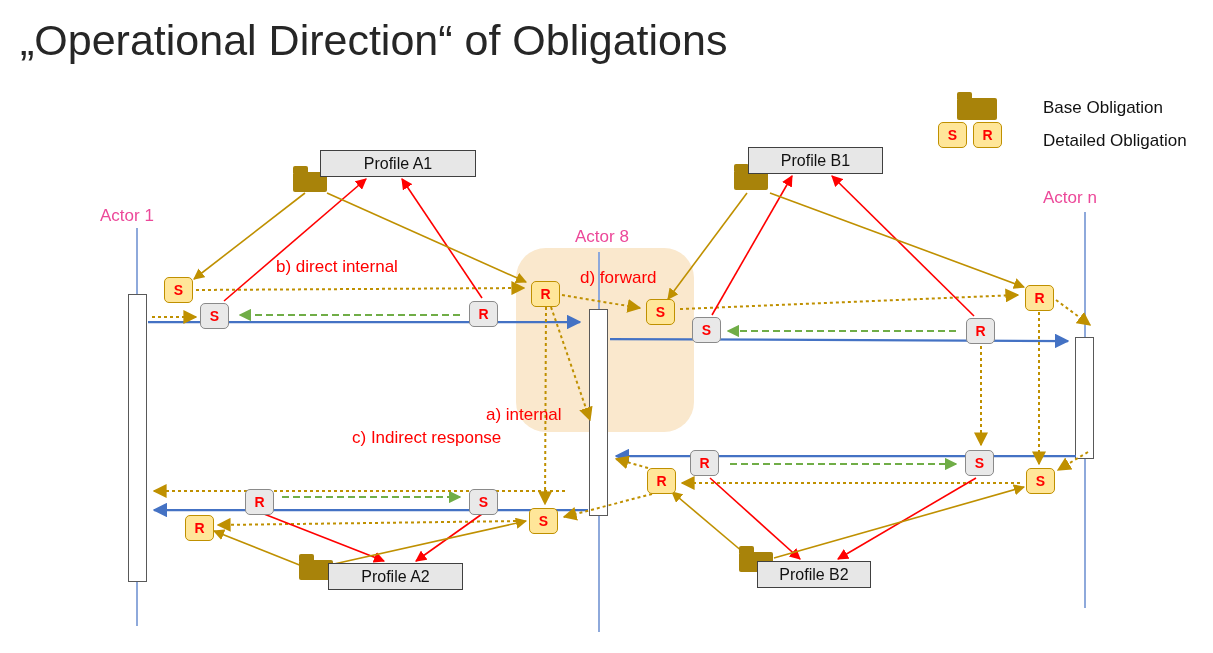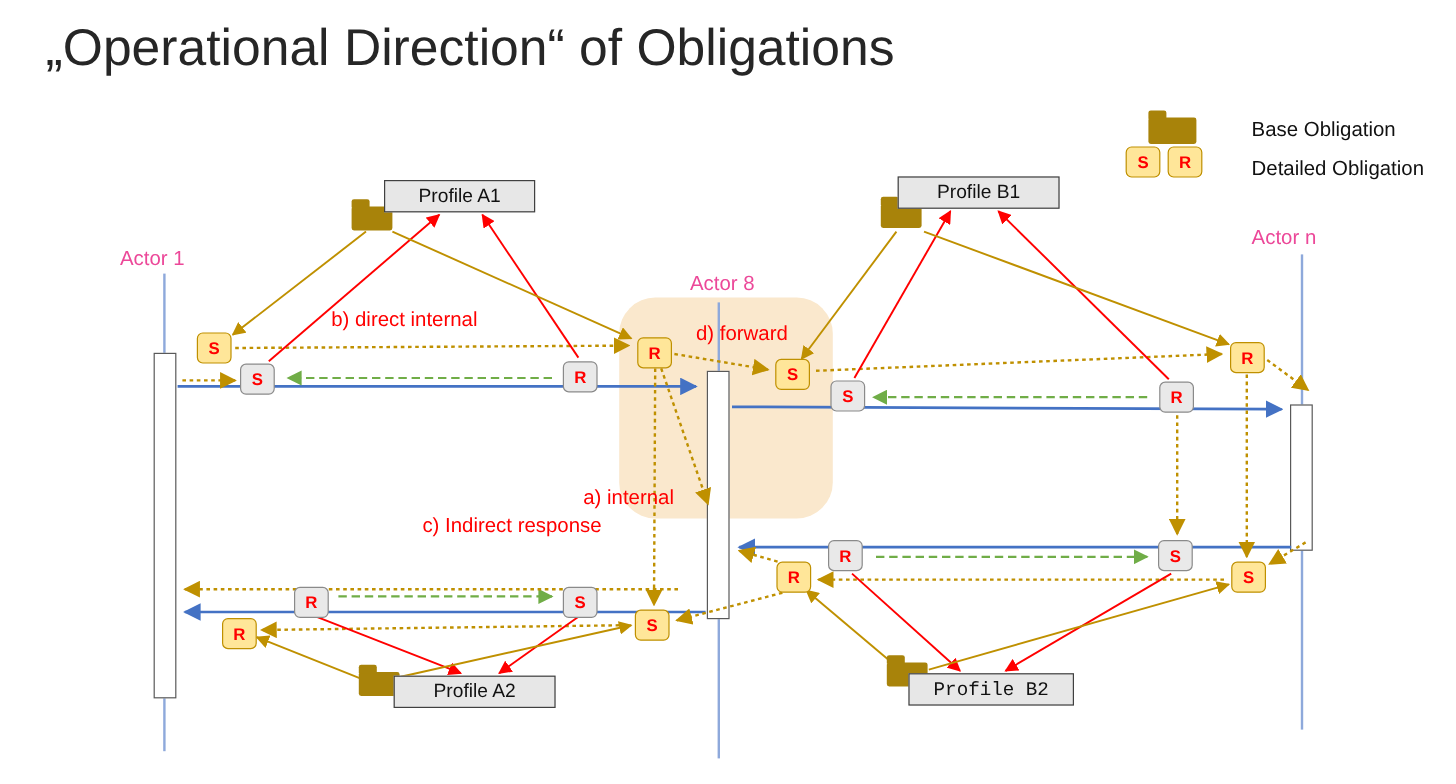--- a/index.html
+++ b/index.html
@@ -1,21 +1,21 @@
 <!DOCTYPE html>
 <html><head>
 <meta charset="utf-8">
 <style>
   html,body { margin:0; padding:0; }
   body {
     width:1213px; height:653px; position:relative; overflow:hidden;
     background:#ffffff; font-family:"Liberation Sans", sans-serif;
   }
   .abs { position:absolute; }
-  .title { left:38px; top:16px; font-size:43px; color:#262626; white-space:nowrap; }
+  .title { left:20px; top:16px; font-size:43px; color:#262626; white-space:nowrap; }
   .actor-label { font-size:17px; color:#ec4899; white-space:nowrap; }
   .red-label { font-size:17px; color:#FF0000; white-space:nowrap; }
   .legend-label { font-size:17px; color:#111; white-space:nowrap; }
   .lifeline { width:2px; background:#8EA9DB; }
   .activation { background:#ffffff; border:1.6px solid #595959; box-sizing:border-box; }
   .region { background:#FAE8CD; border-radius:30px; }
   .tag {
     width:27px; height:24px; border-radius:5px; box-sizing:content-box;
     display:flex; align-items:center; justify-content:center;
     font-size:14px; font-weight:bold; color:#FF0000;
@@ -134,24 +134,24 @@
 <div class="abs tag gray" style="left:245px; top:489px;">R</div>
 <div class="abs tag gray" style="left:469px; top:489px;">S</div>
 <div class="abs tag yellow" style="left:529px; top:508px;">S</div>
 <div class="abs tag yellow" style="left:185px; top:515px;">R</div>
 
 <div class="abs folder" style="left:293px; top:172px;"></div>
 <div class="abs folder" style="left:734px; top:170px;"></div>
 <div class="abs folder" style="left:299px; top:560px;"></div>
 <div class="abs folder" style="left:739px; top:552px;"></div>
 
-<div class="abs profile" style="left:320px; top:150px; width:126px;">Profile A1</div>
+<div class="abs profile" style="left:320px; top:150px; width:156px;">Profile A1</div>
 <div class="abs profile" style="left:748px; top:147px; width:135px;">Profile B1</div>
 <div class="abs profile" style="left:328px; top:563px; width:135px;">Profile A2</div>
-<div class="abs profile" style="left:757px; top:561px; width:138px;font-family:Liberation Mono, monospace;">Profile B2</div>
+<div class="abs profile" style="left:757px; top:561px; width:114px;">Profile B2</div>
 
 <div class="abs actor-label" style="left:100px; top:206px;">Actor 1</div>
 <div class="abs actor-label" style="left:575px; top:227px;">Actor 8</div>
 <div class="abs actor-label" style="left:1043px; top:188px;">Actor n</div>
 
 <div class="abs red-label" style="left:276px; top:257px;">b) direct internal</div>
 <div class="abs red-label" style="left:580px; top:268px;">d) forward</div>
 <div class="abs red-label" style="left:486px; top:358px;margin-top:47px;">a) internal</div>
 <div class="abs red-label" style="left:352px; top:428px;">c) Indirect response</div>
 

